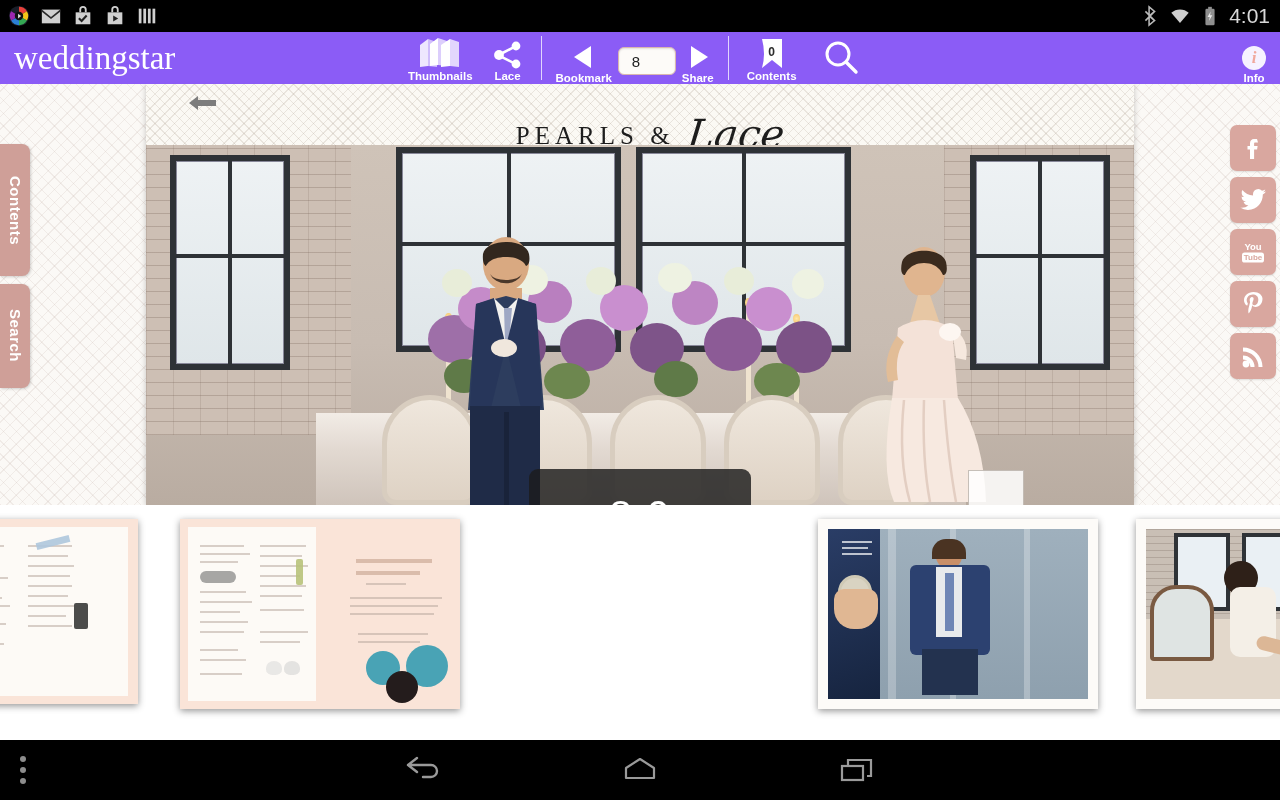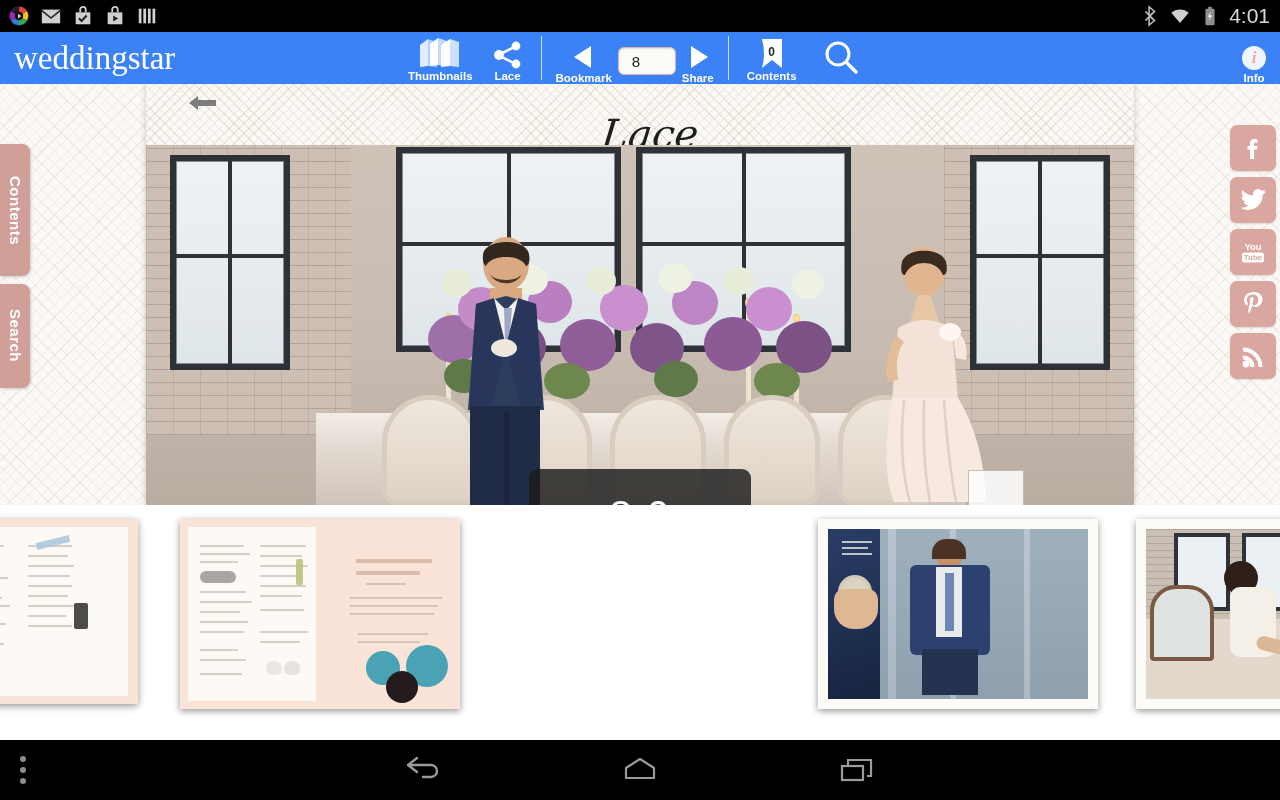--- a/index.html
+++ b/index.html
@@ -9,21 +9,21 @@
   
   #statusbar { position:absolute; left:0; top:0; width:1280px; height:32px;
     background:#000; display:flex; align-items:center; }
   .sb-left { display:flex; align-items:center; gap:10px; padding-left:8px; }
   .sb-right { margin-left:auto; display:flex; align-items:center; gap:8px;
     padding-right:10px; color:#d8d8d8; font-size:21px; }
   .sb-ico { width:22px; height:22px; display:block; }
 
   
   #toolbar { position:absolute; left:0; top:32px; width:1280px; height:52px;
-    background:#3b82f6; display:flex; align-items:center; }
+    background:#8b5cf6; display:flex; align-items:center; }
   #logo { color:#fff; font-family:"Liberation Serif", serif; font-size:33px;
     padding-left:14px; letter-spacing:0px; line-height:1; white-space:nowrap; }
   #tb-center { position:absolute; left:398px; top:0; height:52px;
     display:flex; align-items:flex-end; }
   .tb-btn { position:relative; height:52px; display:flex; flex-direction:column;
     align-items:center; justify-content:flex-end; padding:0 10px 1px 10px;
     color:#fff; font-size:11.5px; font-weight:bold; cursor:pointer;
     text-shadow:0 0 1px rgba(0,0,0,.05); }
   .tb-btn .lbl { line-height:13px; }
   .tb-icon { display:flex; align-items:flex-end; justify-content:center;
@@ -342,20 +342,21 @@
       </svg>
     </div>
   </div>
 
   <div id="spread">
     <div id="spread-head">
       <svg id="backarrow" width="36" height="26" viewBox="0 0 36 26">
         <path d="M12 4 L3 11 L12 18 L12 14 L30 14 L30 8 L12 8 Z" fill="#7d7d7d"></path>
       </svg>
       <div id="masthead">
+        <span id="mh-pearls">PEARLS &amp;</span>
         <span id="mh-lace">Lace</span>
       </div>
     </div>
 
     <div id="photo">
       <div class="brickwall" id="brick-l"></div>
       <div class="brickwall" id="brick-r"></div>
       <div class="window" id="win1"></div>
       <div class="window" id="win2"></div>
       <div class="window" id="win3"></div>

